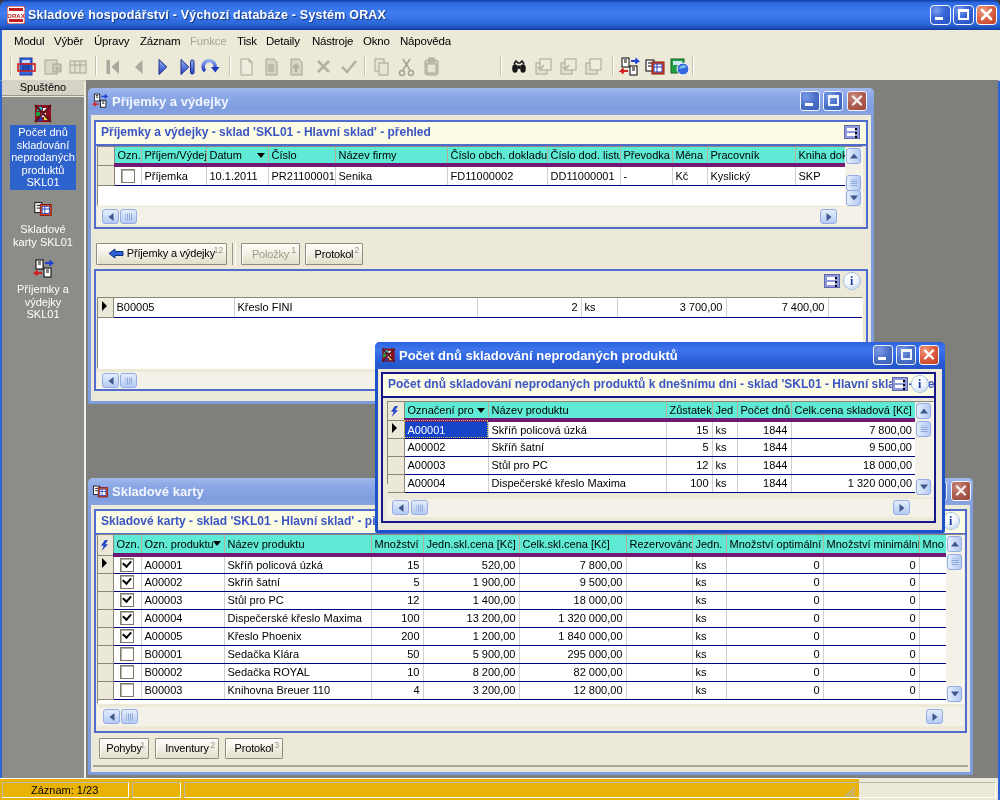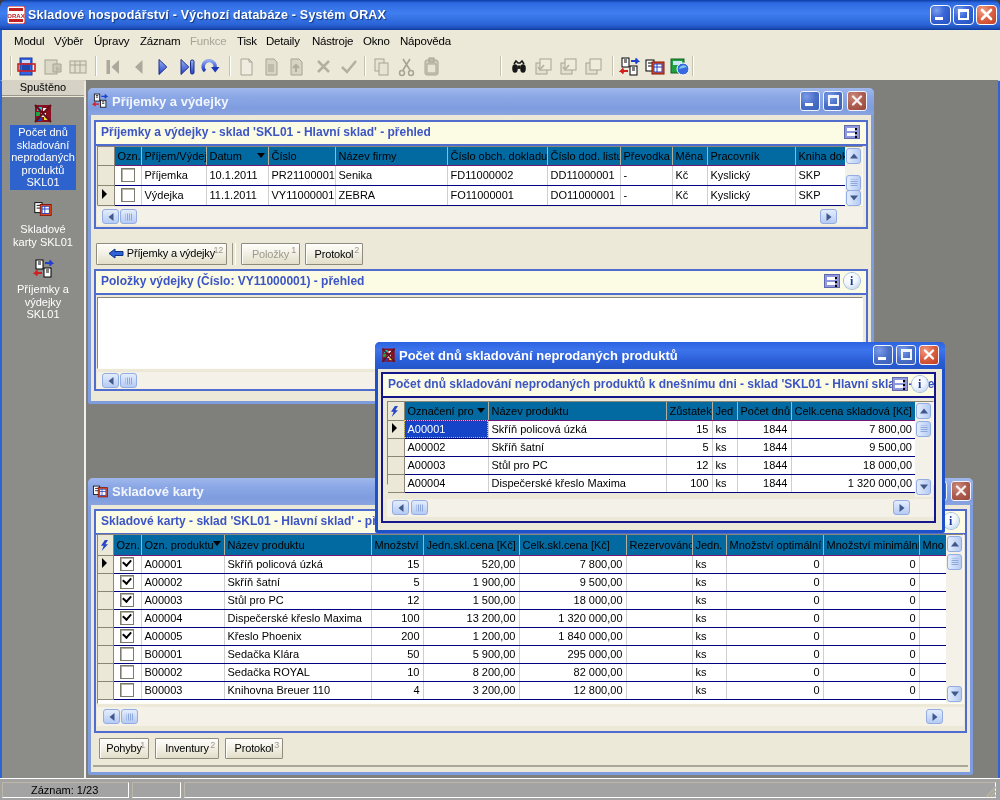--- a/index.html
+++ b/index.html
@@ -54,21 +54,21 @@
 .sect{position:absolute;border:2px solid #4F6CCE;background:#ECE9D8;box-sizing:border-box}
 .sect.navy{border-color:#16168C}
 .caption{position:absolute;left:0;top:0;right:0;height:19px;background:#FCFBE3;
  border-bottom:2px solid #4F6CCE;color:#3C55C4;font-weight:bold;font-size:12px;
  white-space:nowrap;overflow:hidden;padding:3px 12px 0 5px;box-sizing:content-box}
 .navy>.caption{border-bottom-color:#16168C}
 
 .grid{position:absolute;background:#fff;border:1px solid #A8A48F;border-top-color:#8A8778;border-left-color:#8A8778;border-bottom-color:#FDFDF6;border-right-color:#FDFDF6;box-sizing:border-box}
 table.g{border-collapse:collapse;table-layout:fixed;font-size:11px;width:100%}
 table.g td,table.g th{padding:0 3px;overflow:hidden;white-space:nowrap;font-weight:normal;text-align:left;box-sizing:border-box}
-table.g th{position:relative;background:#0369a1;border-right:1px solid #B4B09E;border-bottom:1px solid #701a75;height:18px}
+table.g th{position:relative;background:#5eead4;border-right:1px solid #B4B09E;border-bottom:4px solid #701a75;height:18px}
 table.g td{border-right:1px solid #CFCFCF;border-bottom:1px solid #000080;background:#fff;height:19px}
 td.sel,th.sel{background:#ECE8D8 !important;border-right:1px solid #8A8778 !important;border-bottom:1px solid #8A8778 !important}
 .num{text-align:right !important}
 .arrow-r{width:0;height:0;border-left:6px solid #000;border-top:5px solid transparent;border-bottom:5px solid transparent;display:inline-block}
 .sortdn{position:absolute;right:3px;top:6px;width:0;height:0;border-top:5px solid #000;border-left:4px solid transparent;border-right:4px solid transparent}
 table.r18 td{height:17px}
 table.h19 th{height:20px}
 
 .cb{display:inline-block;margin-left:3px;width:12px;height:12px;background:#fff;border:1px solid #7C7C6E;
  box-shadow:inset 1px 1px 0 #B8B4A4;vertical-align:middle;position:relative}
@@ -100,21 +100,21 @@
 .zap{display:inline-block;width:7px;height:11px;background:#2847C8;
  clip-path:polygon(55% 0,100% 0,62% 38%,100% 38%,10% 100%,38% 52%,0 52%);vertical-align:middle}
 .infoico{position:absolute;top:2px;width:16px;height:16px;border-radius:50%;
  background:radial-gradient(circle at 38% 30%,#FFFFFF 0%,#F2F7FF 45%,#C2D5EE 85%,#9FBBDE 100%);
  box-shadow:0 0 0 1px #9FBBDE;box-sizing:border-box}
 .infoico:after{content:"i";position:absolute;left:6px;top:1px;color:#1A3A9C;font-size:12px;font-weight:bold;font-family:"Liberation Serif",serif}
 .cardico{background:#9098DC;border:1px solid #6068B0;box-sizing:border-box}
 .cardico:before{content:"";position:absolute;left:2px;top:2px;width:8px;height:3px;background:#fff;box-shadow:0 5px 0 #fff}
 .cardico:after{content:"";position:absolute;right:2px;top:2px;width:2px;height:2px;background:#000;box-shadow:0 4px 0 #000,0 8px 0 #000}
 
-#statusbar{left:0;top:778px;width:1000px;height:22px;background:#a3a3a3;border-top:1px solid #fff}
+#statusbar{left:0;top:778px;width:859px;height:22px;background:#eab308;border-top:1px solid #fff}
 .spanel{position:absolute;top:3px;height:16px;border:1px solid #BCB8A8;border-bottom-color:#FFFFFF;border-right-color:#FFFFFF;box-sizing:border-box}
 </style>
 </head>
 <body>
 
 <div class="abs" style="left:0;top:0;width:10px;height:10px;background:#3A3A42"></div>
 <div class="abs" style="left:990px;top:0;width:10px;height:10px;background:#3A3A42"></div>
 <div class="abs" id="titlebar"></div>
 <div class="abs" id="titletext">Skladové hospodářství - Výchozí databáze - Systém ORAX</div>
 <div class="abs" id="appicon" style="left:7px;top:6px;width:18px;height:18px"><svg width="18" height="18" viewBox="0 0 18 18">
@@ -390,34 +390,20 @@
               <td>10.1.2011</td>
               <td>PR21100001</td>
               <td>Senika</td>
               <td>FD11000002</td>
               <td>DD11000001</td>
               <td>-</td>
               <td>Kč</td>
               <td>Kyslický</td>
               <td style="border-right:none">SKP</td>
             </tr>
-    <tr style="height:20px">
-              <td class="sel"><span class="arrow-r" style="border-left-width:5px;margin-left:1px"></span></td>
-              <td><span class="cb"></span></td>
-              <td>Výdejka</td>
-              <td>11.1.2011</td>
-              <td>VY11000001</td>
-              <td>ZEBRA</td>
-              <td>FO11000001</td>
-              <td>DO11000001</td>
-              <td>-</td>
-              <td>Kč</td>
-              <td>Kyslický</td>
-              <td style="border-right:none">SKP</td>
-            </tr>
    </tbody>
         </table>
    <div class="abs" style="left:747px;top:0;width:17px;height:58px;background:#F4F2E8">
     <div class="sbtn v" style="left:1px;top:1px">
             <div class="sar u"></div>
           </div>
     <div class="sbtn v gripv" style="left:1px;top:28px"></div>
     <div class="sbtn v" style="left:1px;top:43px">
             <div class="sar d"></div>
           </div>
@@ -433,36 +419,45 @@
         </div>
   </div>
  </div>
  <div class="pbtn" style="left:5px;top:152px;width:131px;height:22px;padding-top:3px"><svg width="16" height="11" viewBox="0 0 16 11" style="vertical-align:-2px">
         <path d="M7 1 L7 3.5 L15 3.5 L15 7.5 L7 7.5 L7 10 L1 5.5 Z" fill="#2E62D8" stroke="#10307E" stroke-width="1"></path>
       </svg> Příjemky a výdejky<span class="sup">12</span></div>
  <div class="abs" style="left:141px;top:152px;width:2px;height:22px;border-left:1px solid #9D998B;border-right:1px solid #fff"></div>
  <div class="pbtn dis" style="left:150px;top:152px;width:59px;height:22px;padding-top:4px">Položky<span class="sup">1</span></div>
  <div class="pbtn" style="left:214px;top:152px;width:58px;height:22px;padding-top:4px">Protokol<span class="sup">2</span></div>
  <div class="sect" style="left:3px;top:178px;width:774px;height:122px">
-  <div class="caption">Položky výdejky (Číslo: VY11000001) - přehled</div>
   <div class="cardico" style="right:26px" id="card2"></div>
   <div class="infoico" style="right:6px"></div>
   <div class="grid" style="left:1px;top:26px;width:766px;height:72px">
    <table class="g" style="width:764px">
     <colgroup>
             <col style="width:15px">
             <col style="width:121px">
             <col style="width:243px">
             <col style="width:104px">
             <col style="width:36px">
             <col style="width:109px">
             <col style="width:102px">
             <col style="width:34px">
           </colgroup>
     <tbody>
+    <tr style="height:18px">
+              <td class="sel"><span class="arrow-r" style="border-left-width:5px;margin-left:1px"></span></td>
+              <td>B00005</td>
+              <td>Křeslo FINI</td>
+              <td class="num">2</td>
+              <td>ks</td>
+              <td class="num">3 700,00</td>
+              <td class="num">7 400,00</td>
+              <td style="border-right:none"></td>
+            </tr>
    </tbody>
         </table>
   </div>
   <div class="sb" style="left:1px;top:101px;width:766px;height:17px">
    <div class="sbtn" style="left:5px;top:1px">
           <div class="sar l"></div>
         </div>
    <div class="sbtn grip" style="left:23px;top:1px"></div>
    <div class="sbtn" style="left:723px;top:1px">
           <div class="sar r"></div>
@@ -557,21 +552,21 @@
               <td class="num">0</td>
               <td class="num">0</td>
               <td style="border-right:none"></td>
             </tr>
     <tr style="height:18px">
               <td class="sel"></td>
               <td><span class="cb on"></span></td>
               <td>A00003</td>
               <td>Stůl pro PC</td>
               <td class="num">12</td>
-              <td class="num">1 500,00</td>
+              <td class="num">1 400,00</td>
               <td class="num">18 000,00</td>
               <td></td>
               <td>ks</td>
               <td class="num">0</td>
               <td class="num">0</td>
               <td style="border-right:none"></td>
             </tr>
     <tr style="height:18px">
               <td class="sel"></td>
               <td><span class="cb on"></span></td>

